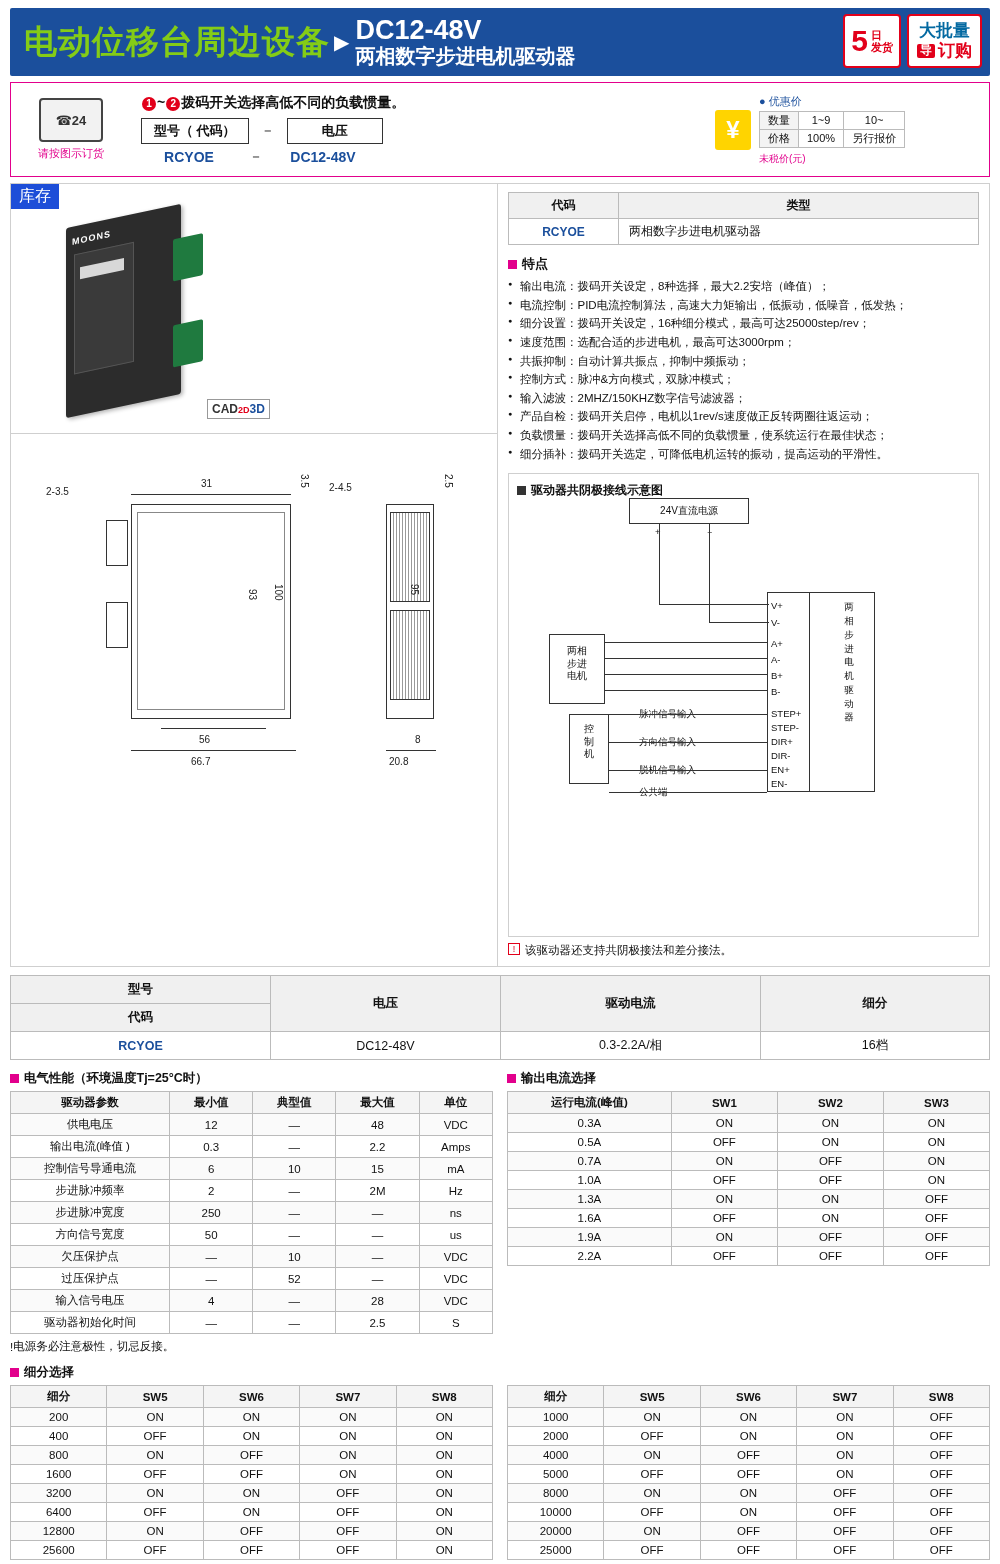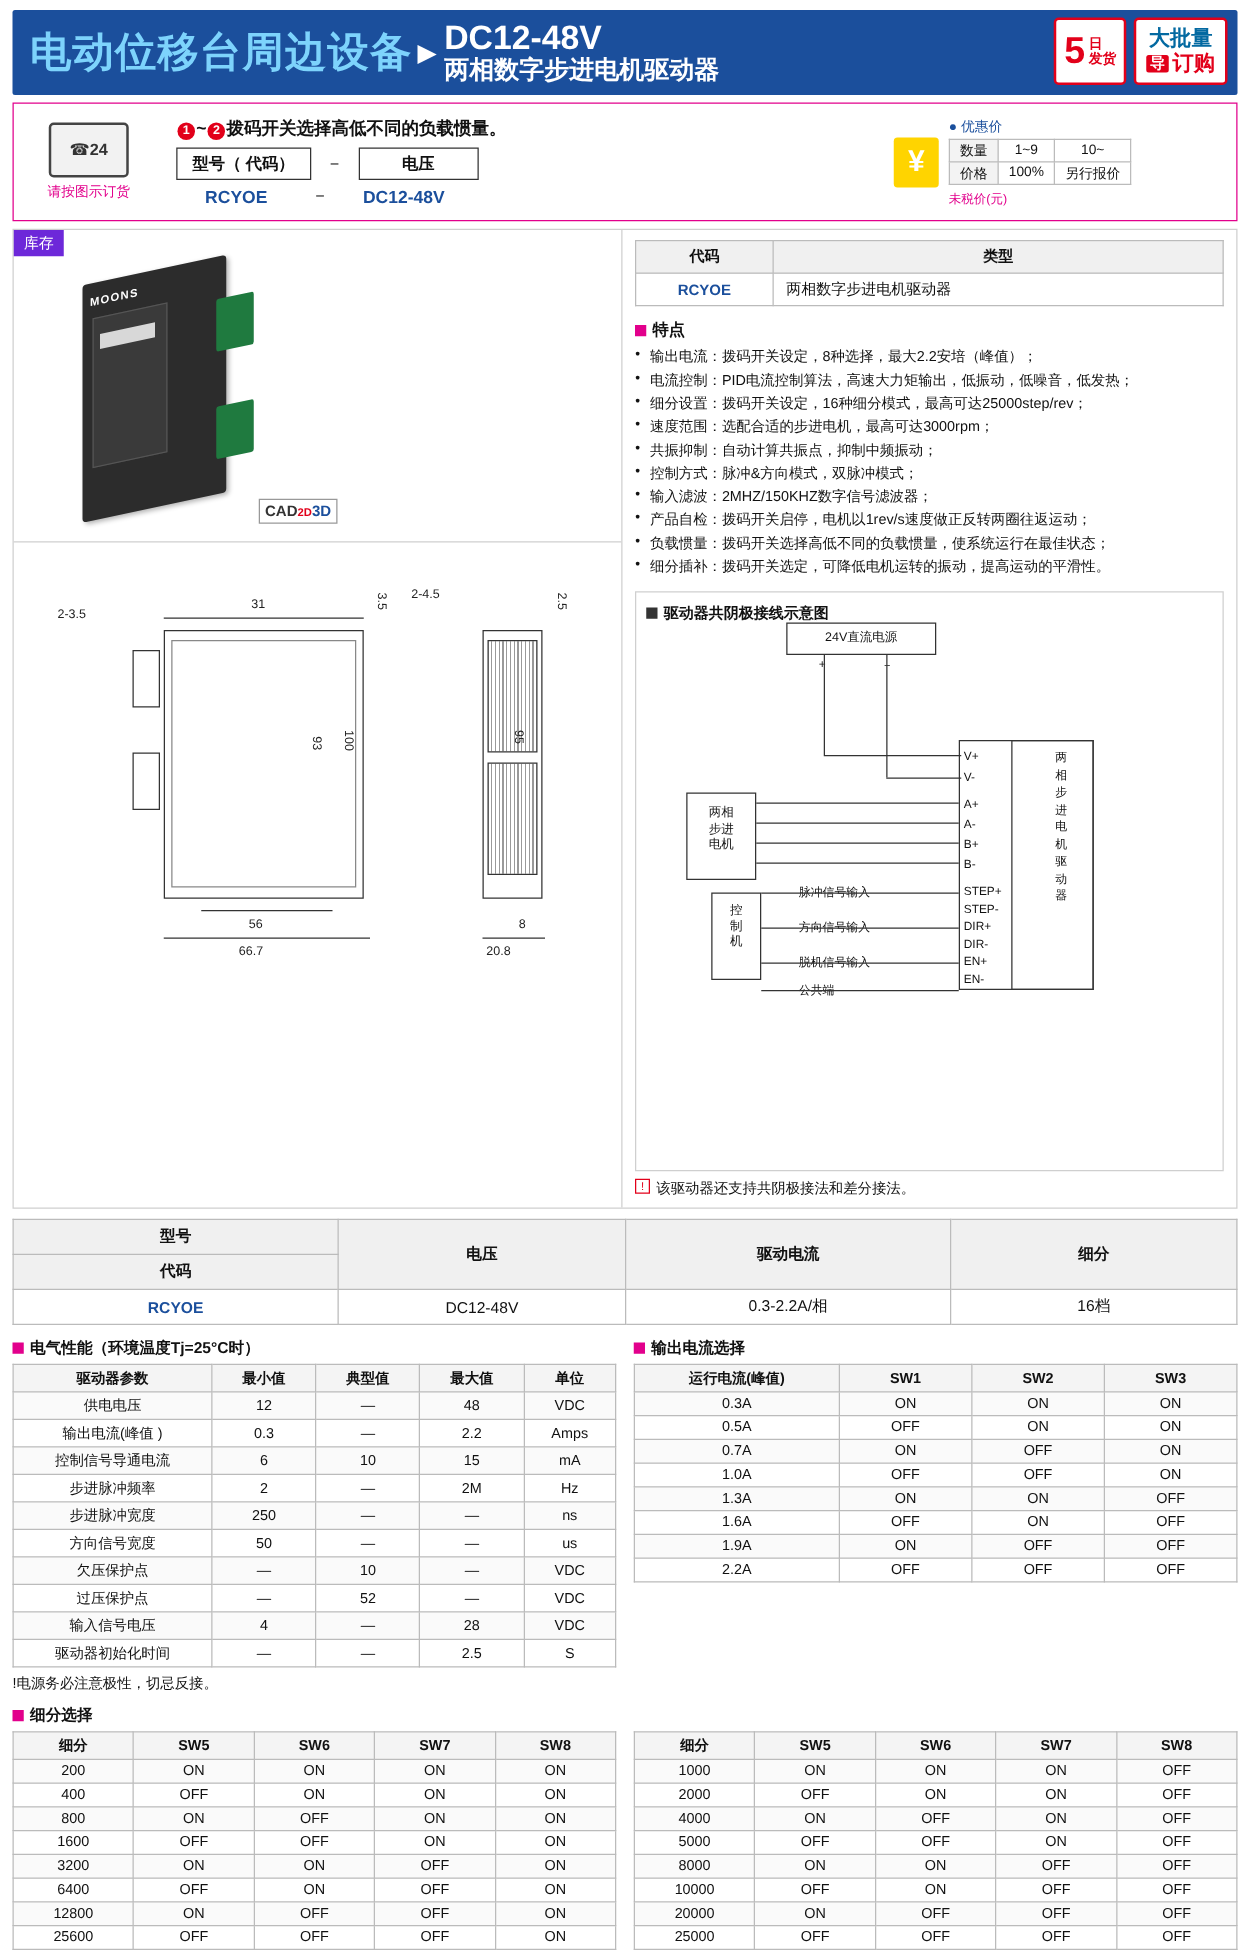--- a/index.html
+++ b/index.html
@@ -9,21 +9,21 @@
     font-family:"Liberation Sans","DejaVu Sans",sans-serif;
     background:#ffffff; color:#111;
     font-size:12px;
     position:relative;
   }
   .page { width:1000px; height:1564px; position:relative; padding:0 10px; }
 
   
   .header { height:68px; background:#1b4f9c; display:flex; align-items:center; position:relative;
             margin-top:8px; border-radius:2px 2px 2px 2px; }
-  .header .title1 { color:#7dd3fc; font-size:33px; font-weight:bold; padding-left:14px; letter-spacing:1px;}
+  .header .title1 { color:#84cc16; font-size:33px; font-weight:bold; padding-left:14px; letter-spacing:1px;}
   .header .arrow { color:#fff; font-size:20px; margin:0 2px 0 4px; }
   .header .titleblock { display:flex; flex-direction:column; justify-content:center; margin-left:4px;}
   .header .title2 { color:#fff; font-size:27px; font-weight:bold; line-height:1.05;}
   .header .title3 { color:#fff; font-size:20px; font-weight:bold; line-height:1.15;}
   .badges { position:absolute; right:8px; top:6px; display:flex; gap:6px; }
   .badge { background:#fff; border:2px solid #e2001a; border-radius:4px; height:54px; display:flex; align-items:center; padding:2px 6px; }
   .badge .b-num { color:#e2001a; font-size:30px; font-weight:bold; line-height:1; }
   .badge .b-txt { color:#e2001a; font-size:11px; line-height:1.1; margin-left:3px; font-weight:bold; }
   .badge2 { flex-direction:column; justify-content:center; padding:2px 8px; }
   .badge2 .l1 { color:#0369a1; font-size:17px; font-weight:bold; line-height:1.15;}
@@ -49,21 +49,21 @@
   .pricetbl .ptitle { color:#1b4f9c; font-size:11px; margin-bottom:2px;}
   .pricetbl table { border-collapse:collapse; font-size:11px; }
   .pricetbl td { border:1px solid #bbb; padding:1px 8px; text-align:center; }
   .pricetbl td.h { background:#f3f3f3; }
   .untaxed { color:#e2008c; font-size:10px; margin-top:4px; }
 
   
   .content { margin-top:6px; border:1px solid #cfcfcf; display:flex; }
   .col-left { width:487px; border-right:1px solid #cfcfcf; position:relative; }
   .col-right { flex:1; padding:8px 10px; }
-  .stock { position:absolute; left:0; top:0; background:#6d28d9; color:#fff; font-size:12px; padding:2px 8px; z-index:3;}
+  .stock { position:absolute; left:0; top:0; background:#1d4ed8; color:#fff; font-size:16px; padding:2px 8px; z-index:3;}
   .photo-area { height:250px; position:relative; border-bottom:1px solid #cfcfcf; }
   .driver-img { position:absolute; left:55px; top:32px; width:115px; height:190px; transform:skewY(-12deg); }
   .drv-body { width:100%; height:100%; background:#2c2c2c; border-radius:3px; position:relative; box-shadow:2px 2px 4px rgba(0,0,0,.3);}
   .drv-label { position:absolute; left:6px; top:10px; color:#fff; font-size:9px; font-weight:bold; letter-spacing:1px;}
   .drv-panel { position:absolute; left:8px; top:28px; width:60px; height:120px; background:#3a3a3a; border:1px solid #555;}
   .drv-sw { position:absolute; left:14px; top:42px; width:44px; height:12px; background:#d8d8d8; }
   .drv-conn { position:absolute; right:-22px; width:30px; height:42px; background:#1f7a3f; border-radius:2px;}
   .drv-conn.c1 { top:34px; }
   .drv-conn.c2 { top:120px; }
   .cadbadge { position:absolute; left:196px; bottom:14px; border:1px solid #999; padding:2px 4px; font-size:12px; font-weight:bold; color:#333;}
@@ -219,21 +219,21 @@
         <div class="dim-txt vert" style="left:236px; top:155px;">93</div>
         <div class="dim-txt vert" style="left:262px; top:150px;">100</div>
         <div class="dim-txt" style="left:188px; top:300px;">56</div>
         <div class="dim-txt" style="left:180px; top:322px;">66.7</div>
         <div class="dline" style="left:150px; top:294px; width:105px; height:1px;"></div>
         <div class="dline" style="left:120px; top:316px; width:165px; height:1px;"></div>
 
         <div class="dbox" style="left:375px; top:70px; width:48px; height:215px;"></div>
         <div class="dbox" style="left:379px; top:78px; width:40px; height:90px; background:repeating-linear-gradient(90deg,#fff 0 2px,#999 2px 3px);"></div>
         <div class="dbox" style="left:379px; top:176px; width:40px; height:90px; background:repeating-linear-gradient(90deg,#fff 0 2px,#999 2px 3px);"></div>
-        <div class="dim-txt" style="left:318px; top:36px;">2-4.5</div>
+        <div class="dim-txt" style="left:318px; top:48px;">2-4.5</div>
         <div class="dim-txt vert" style="left:432px; top:40px;">2.5</div>
         <div class="dim-txt vert" style="left:398px; top:150px;">95</div>
         <div class="dim-txt" style="left:404px; top:300px;">8</div>
         <div class="dim-txt" style="left:378px; top:322px;">20.8</div>
         <div class="dline" style="left:375px; top:316px; width:50px; height:1px;"></div>
       </div>
     </div>
 
     <div class="col-right">
       <table class="code-table">

